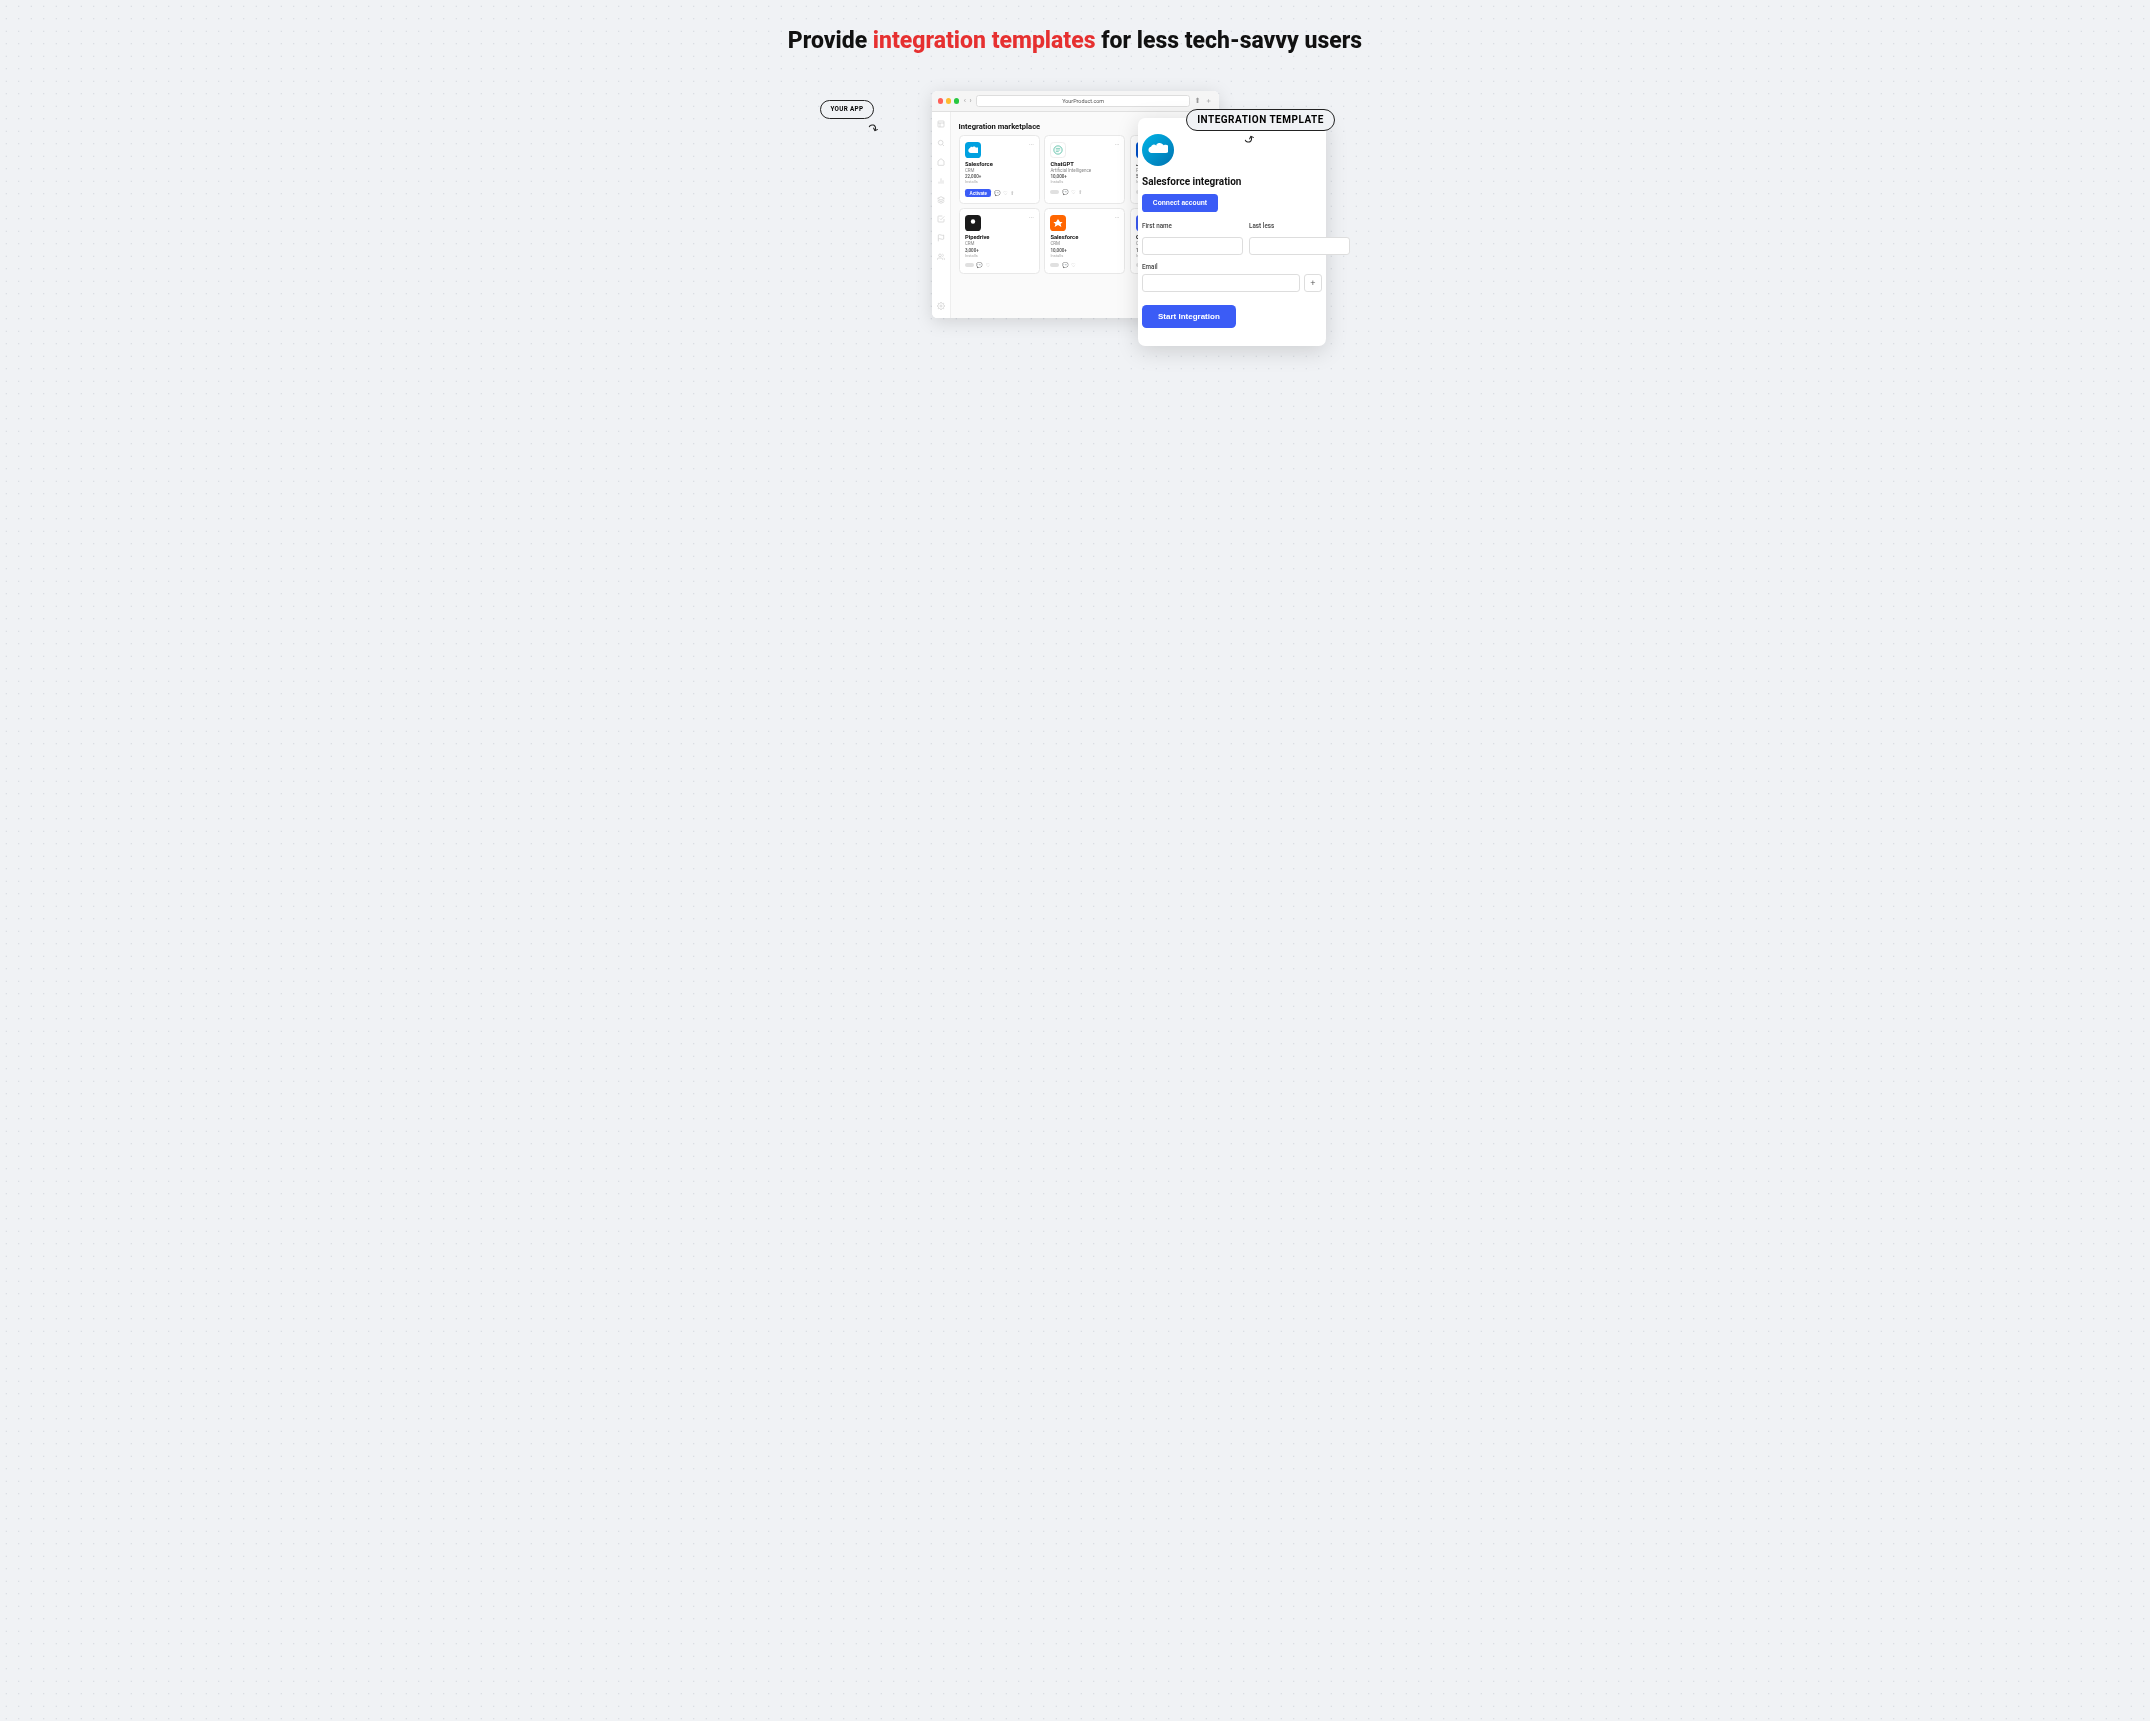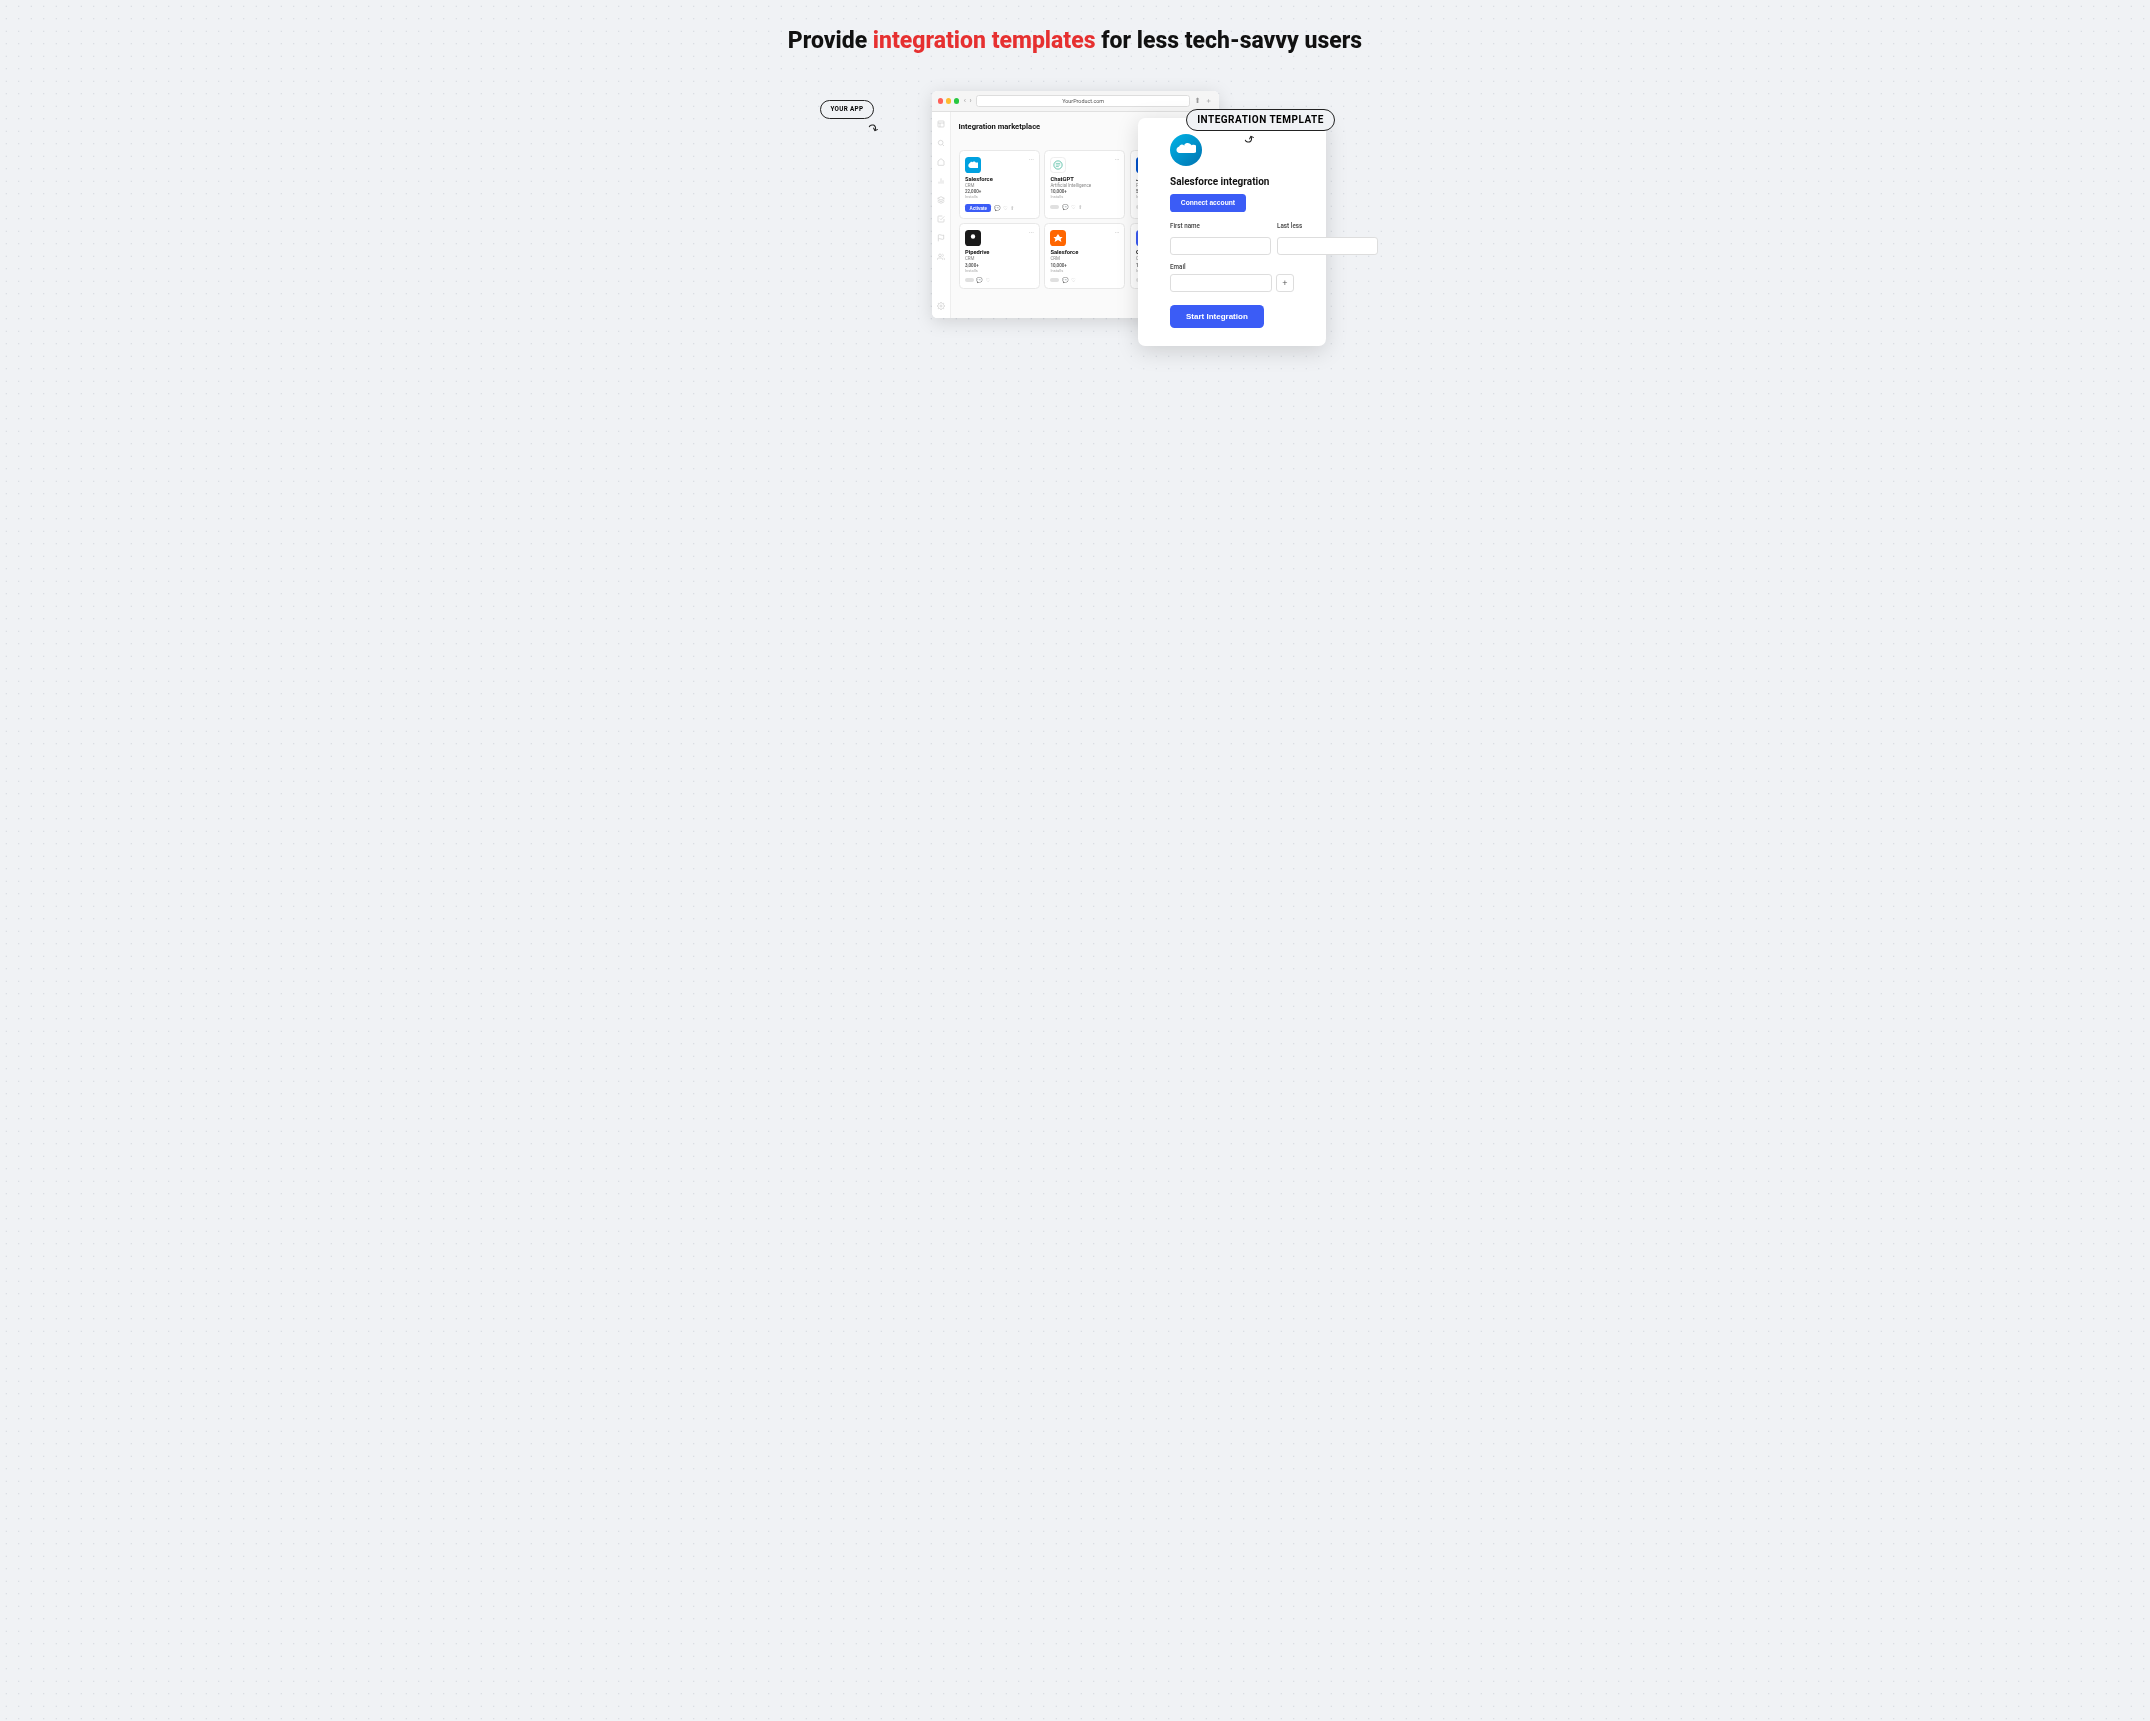--- a/index.html
+++ b/index.html
@@ -187,21 +187,21 @@
     .main-content {
       flex: 1;
       padding: 10px 8px;
       background: #fafafa;
     }
 
     .marketplace-title {
       font-size: 7.6px;
       font-weight: 700;
       color: #111;
-      margin-bottom: 19px;
+      margin-bottom: 4px;
     }
 
     .integration-grid {
       display: grid;
       grid-template-columns: repeat(3, 1fr);
       gap: 4.5px;
     }
 
     .integration-card {
       background: #fff;
@@ -296,21 +296,21 @@
       color: #ccc;
       font-size: 5.4px;
     }
 
     
     .integration-panel {
       background: #fff;
       border-radius: 7.2px;
       box-shadow: 0 4.5px 22.4px rgba(0,0,0,0.15);
       width: 188px;
-      padding: 16px 32px 18px;
+      padding: 16px 4px 18px;
       position: absolute;
       right: -4.5px;
       top: 27px;
       z-index: 15;
     }
 
     .panel-logo-wrapper {
       width: 32px;
       height: 32px;
       background: linear-gradient(135deg, #00b4e6, #0073b1);

